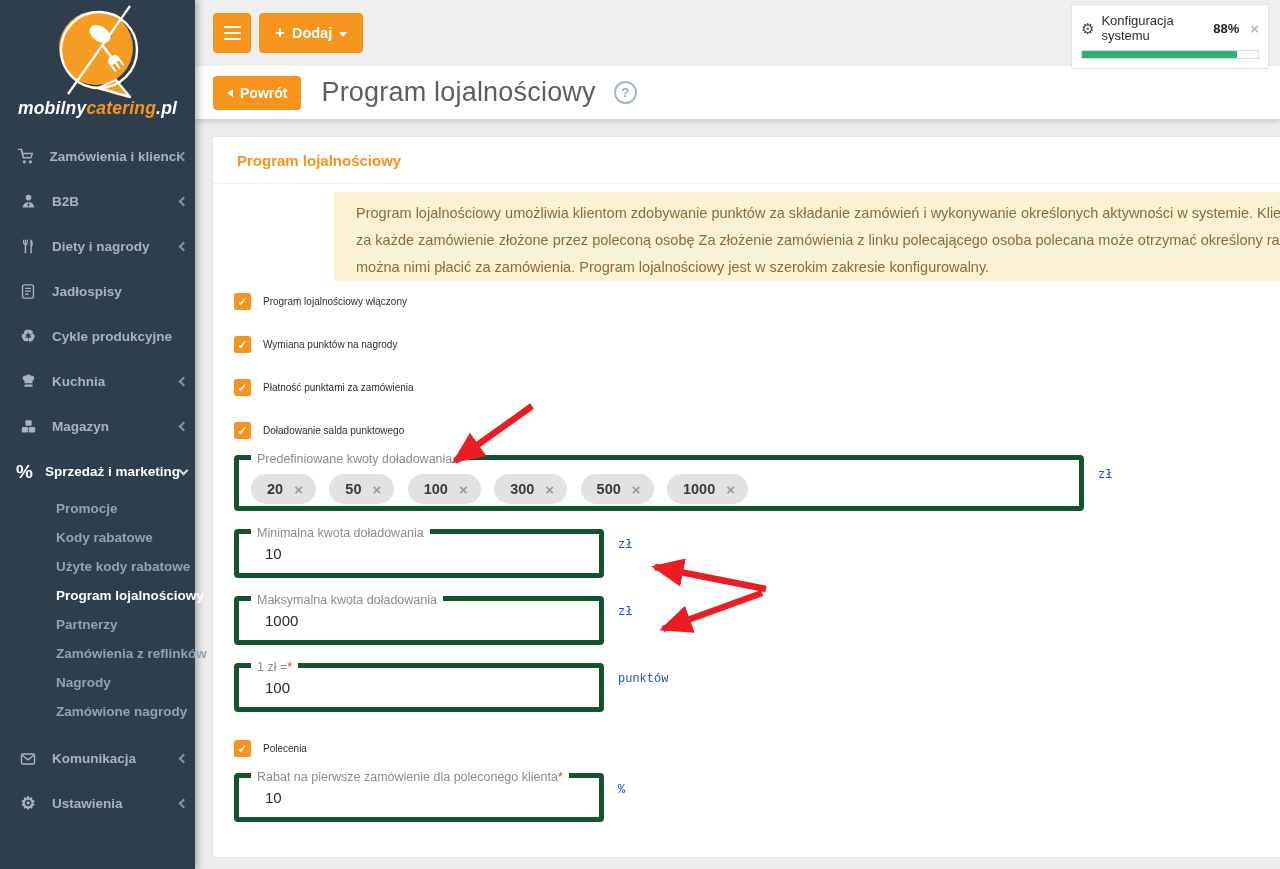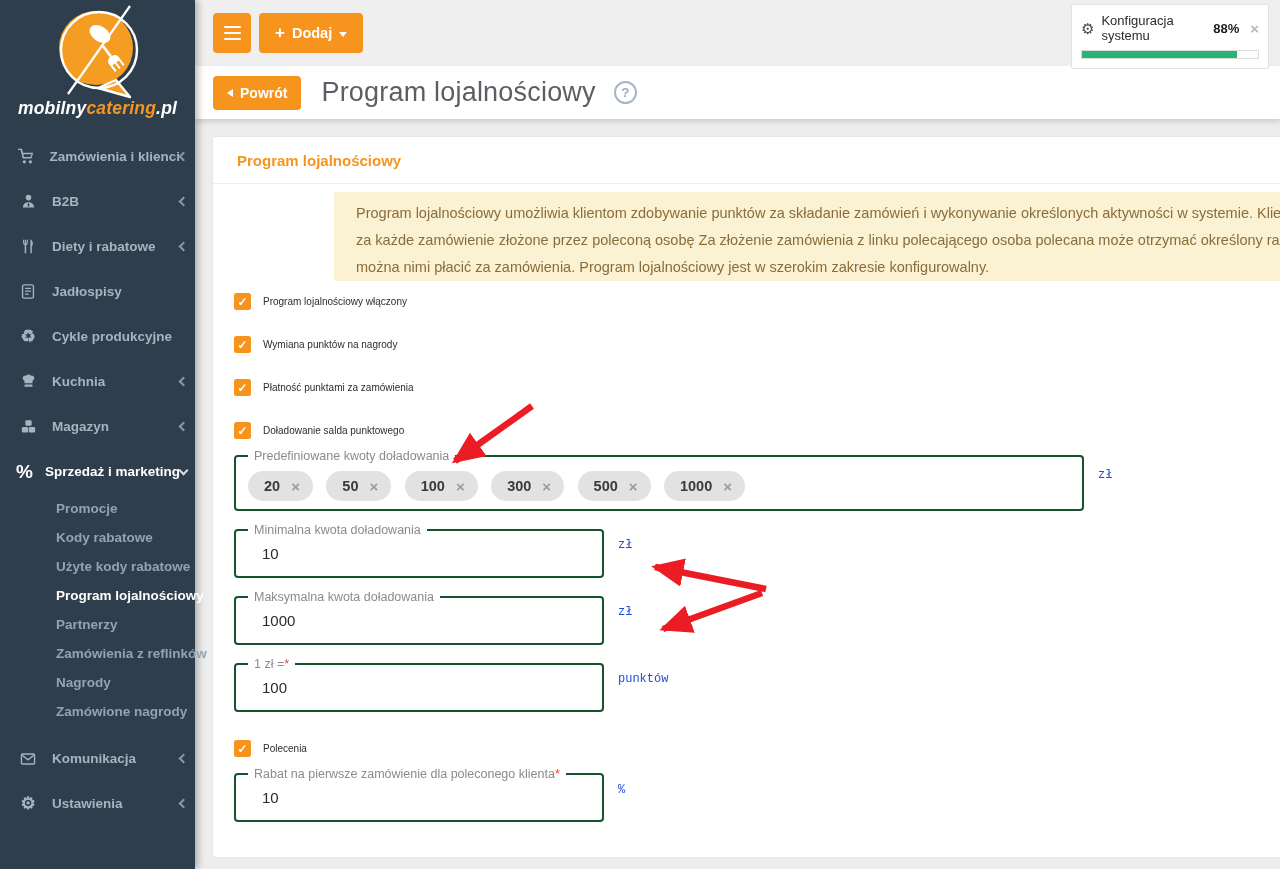--- a/index.html
+++ b/index.html
@@ -99,21 +99,21 @@
   .cb-box {
     width:17px; height:17px; background:#f7941e; border-radius:2.5px; margin-right:12px; flex:none;
     display:flex; align-items:center; justify-content:center; color:#fff; font-size:12px; font-weight:bold; line-height:1;
   }
   .cb-label { font-size:10px; color:#2d2d2d; }
 
   .frow { display:flex; align-items:center; }
   .suffix { margin-left:14px; font-size:12px; color:#1d4ed8;font-family:Liberation Mono, monospace; }
 
   .ffield {
-    position:relative; background:#fff; border:2px solid #14532d; border-radius:4px;
+    position:relative; background:#fff; border:5px solid #14532d; border-radius:4px;
   }
   .flabel {
     position:absolute; top:-8px; left:12px; background:#fff; padding:0 6px;
     font-size:12.5px; color:#8b8b8b; white-space:nowrap;
   }
   .req { color:#e8413c; }
 
   .tags-field { width:850px; height:56px; margin-top:16px; padding:14px 10px 10px 12px; }
   .pill {
     display:inline-flex; align-items:center; gap:11px; height:30px; padding:0 13px 0 16px;
@@ -180,21 +180,21 @@
       <span class="uicon">
         <svg width="16" height="17" viewBox="0 0 20 20">
             <g stroke="currentColor" fill="none">
               <path d="M4.5 1.5v4.5 M6.8 1.5v4.5 M9.1 1.5v4.5" stroke-width="1.5"></path>
               <path d="M4.2 6h5.2c0 1.8-1.1 2.8-2.6 2.8S4.2 7.8 4.2 6z" fill="currentColor" stroke="none"></path>
               <line x1="6.8" y1="8.6" x2="6.8" y2="18.5" stroke-width="1.9"></line>
             </g>
             <path d="M13.8 1.3c2.4 2.2 3 5.6 1.4 8.4l-.4.6v8.2h-1.8V1.3z" fill="currentColor"></path>
           </svg>
       </span>
-      <span>Diety i rabatowe</span>
+      <span>Diety i nagrody</span>
       <i class="chev left"></i>
     </div>
     <div class="nav-item">
       <span class="uicon">
         <svg width="16" height="17" viewBox="0 0 20 20">
             <rect x="3.2" y="1.8" width="13.6" height="16.4" rx="2" fill="none" stroke="currentColor" stroke-width="1.7"></rect>
             <path d="M6.3 6h7.4 M6.3 9.6h7.4 M6.3 13.2h4.6" stroke="currentColor" stroke-width="1.5" fill="none"></path>
           </svg>
       </span>
       <span>Jadłospisy</span>

